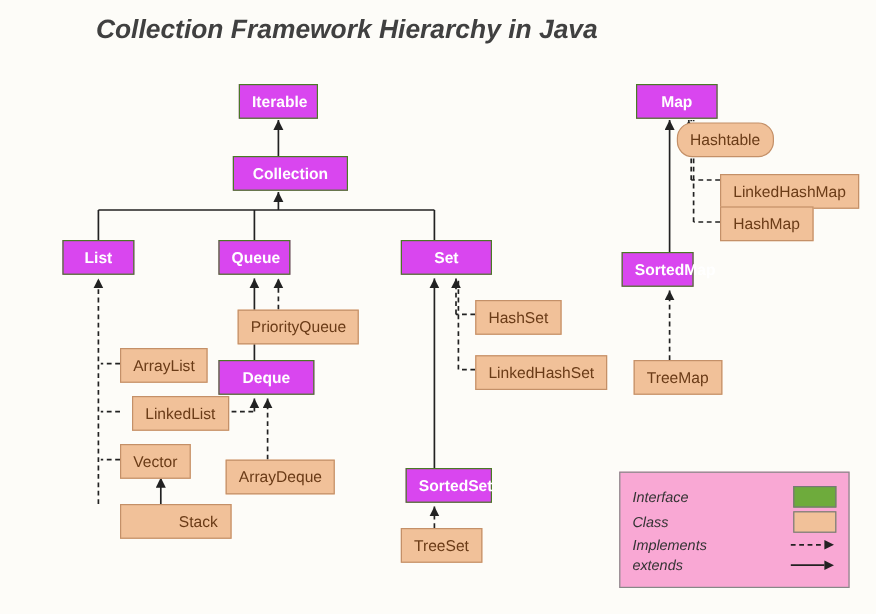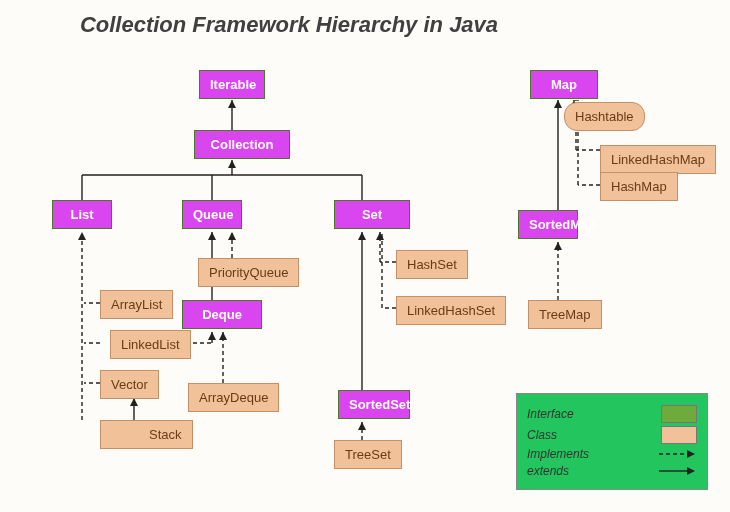--- a/index.html
+++ b/index.html
@@ -48,21 +48,21 @@
     top: 0; left: 0;
     width: 730px; height: 512px;
     pointer-events: none;
   }
   .legend {
     position: absolute;
     right: 22px;
     bottom: 22px;
     width: 170px;
     border: 1px solid #888;
-    background: #22c55e;
+    background: #f9a8d4;
     padding: 8px 10px;
     font-size: 12px;
     font-style: italic;
     color: #333;
   }
   .legend-row {
     display: flex;
     align-items: center;
     justify-content: space-between;
     margin: 3px 0;

